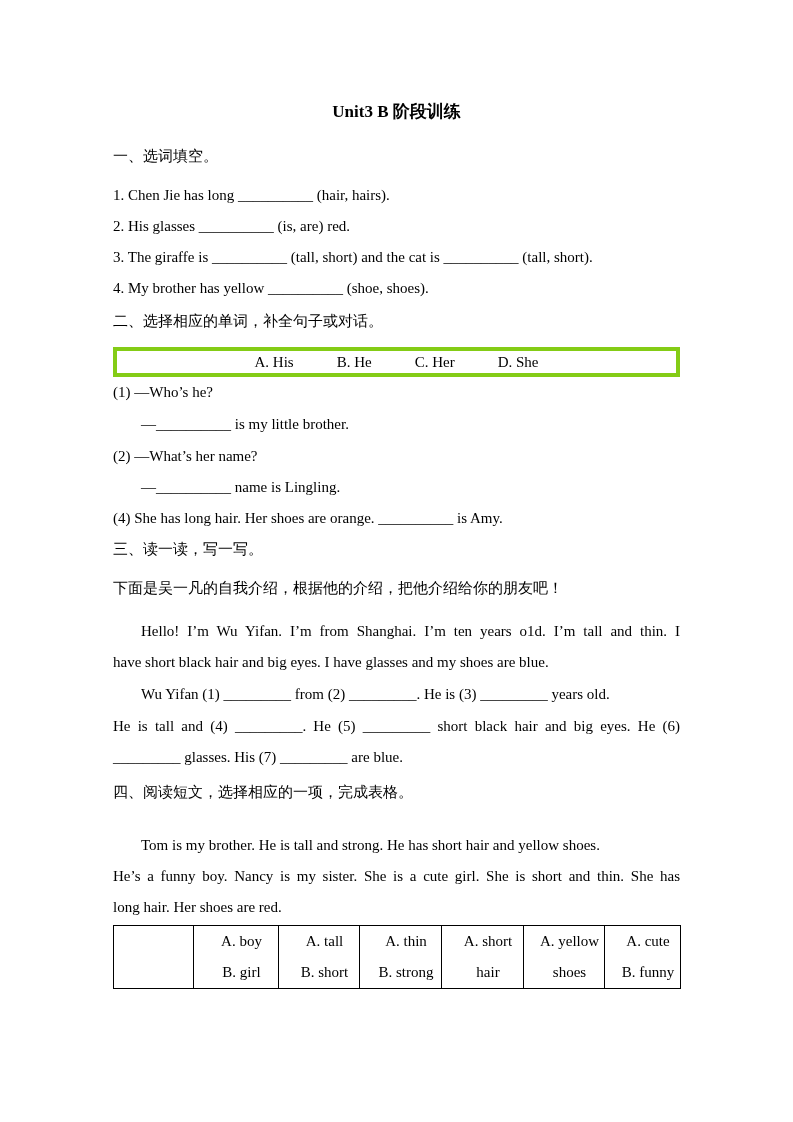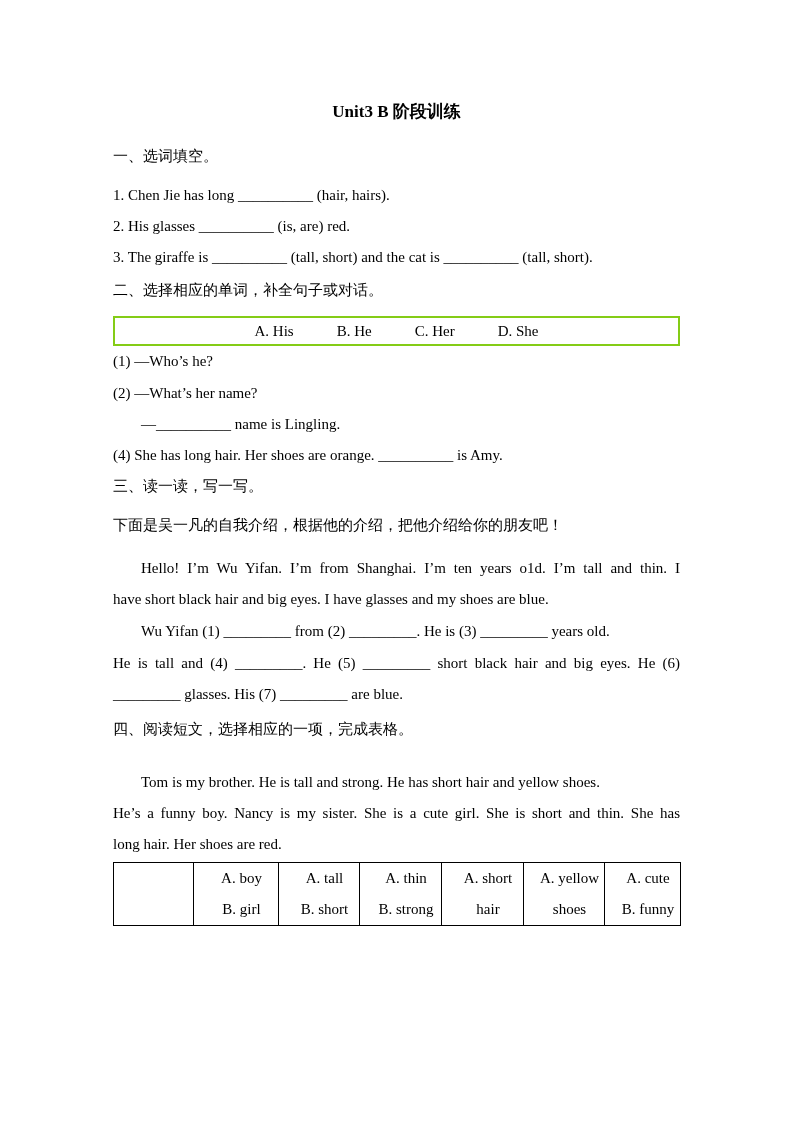--- a/index.html
+++ b/index.html
@@ -32,21 +32,21 @@
   .stretch {
     white-space: normal;
     text-align: justify;
     text-align-last: justify;
   }
   .indent { padding-left: 28px; }
   .word-bank {
     box-sizing: border-box;
     height: 30px;
     margin-top: 10px;
-    border: 2px solid #84cc16;
+    border: 4px solid #84cc16;
     display: flex;
     align-items: center;
     justify-content: center;
     gap: 43px;
     font-family: Liberation Serif, serif;
   }
   .word-bank span { white-space: nowrap; }
   table.choice-table {
     border-collapse: collapse;
     table-layout: fixed;
@@ -71,29 +71,31 @@
 <body>
 
 <div class="page">
 
   <div class="title">Unit3 B 阶段训练</div>
 
   <div class="line" style="margin-bottom:8px;">一、选词填空。</div>
   <div class="line">1. Chen Jie has long __________ (hair, hairs).</div>
   <div class="line">2. His glasses __________ (is, are) red.</div>
   <div class="line">3. The giraffe is __________ (tall, short) and the cat is __________ (tall, short).</div>
+  <div class="line">4. My brother has yellow __________ (shoe, shoes).</div>
 
   <div class="line" style="margin-top:2px;">二、选择相应的单词，补全句子或对话。</div>
   <div class="word-bank">
     <span>A. His</span>
     <span>B. He</span>
     <span>C. Her</span>
     <span>D. She</span>
   </div>
   <div class="line">(1) —Who’s he?</div>
+  <div class="line indent" style="margin-top:1px;">—__________ is my little brother.</div>
   <div class="line" style="margin-top:1px;">(2) —What’s her name?</div>
   <div class="line indent">—__________ name is Lingling.</div>
   <div class="line">(4) She has long hair. Her shoes are orange. __________ is Amy.</div>
 
   <div class="line">三、读一读，写一写。</div>
   <div class="line" style="margin-top:8px;">下面是吴一凡的自我介绍，根据他的介绍，把他介绍给你的朋友吧！</div>
   <div class="line stretch indent" style="margin-top:12px;">Hello! I’m Wu Yifan. I’m from Shanghai. I’m ten years o1d. I’m tall and thin. I</div>
   <div class="line">have short black hair and big eyes. I have glasses and my shoes are blue.</div>
   <div class="line indent" style="margin-top:1px;">Wu Yifan (1) _________ from (2) _________. He is (3) _________ years old.</div>
   <div class="line stretch" style="margin-top:1px;">He is tall and (4) _________. He (5) _________ short black hair and big eyes. He (6)</div>

